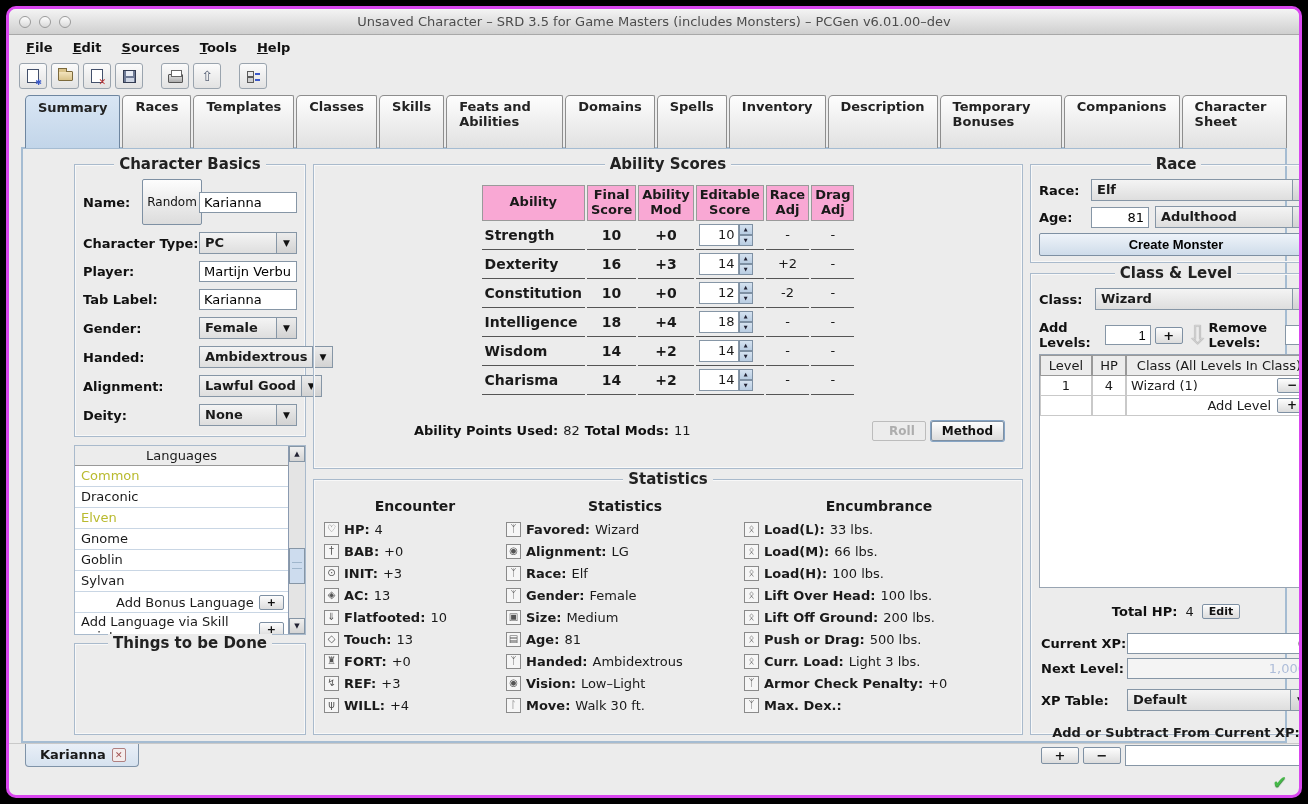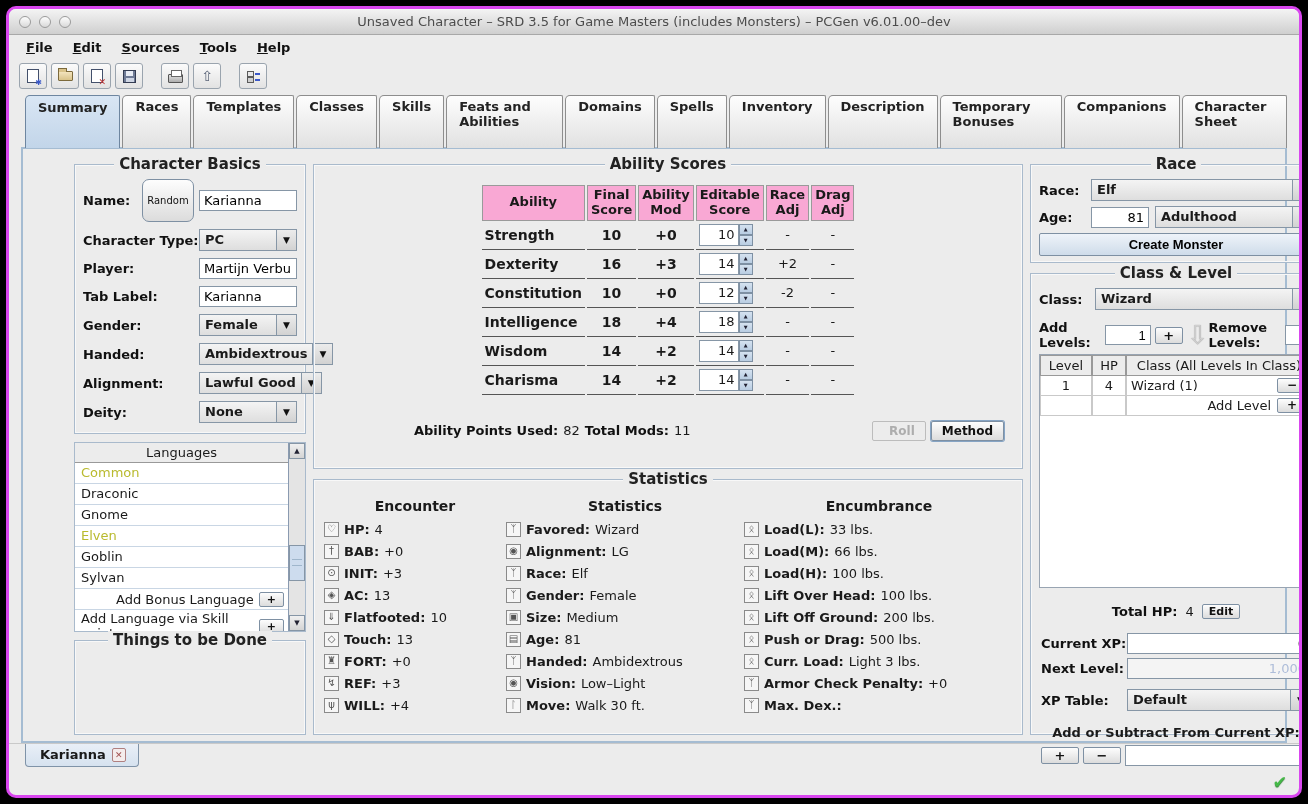--- a/index.html
+++ b/index.html
@@ -66,21 +66,21 @@
   .combo .val { flex:1; padding:2px 5px; font-weight:bold; white-space:nowrap; overflow:hidden; }
   .combo .arw { width:20px; border-left:1px solid #8696a6; background:linear-gradient(#ececec,#d2d2d2); display:flex; align-items:center; justify-content:center; font-size:9px; color:#111; }
   .btn { border:1px solid #7e90a3; background:linear-gradient(#fdfdfd,#dcdcdc); border-radius:2px; font:bold 12px "DejaVu Sans","Liberation Sans",sans-serif; color:#111; padding:2px 10px; text-align:center; }
   .btn.small { padding:0 6px; font-size:11px; }
   .btn.disabled { color:#adadad; border-color:#bcbcbc; background:#ececec;padding-left:16px; }
   .btn.default { box-shadow:0 0 0 1px #86a4c4; }
 
   
   .basics .frow { display:grid; grid-template-columns:116px 1fr; align-items:center; margin-bottom:7px; }
   .basics .namecell { display:flex; align-items:center; gap:12px; }
-  .btn.random { font-size:10px; padding:15px 4px; font-weight:normal;border-radius:7px; }
+  .btn.random { font-size:12px; padding:15px 4px; font-weight:normal; }
 
   
   .langpanel { margin-top:8px; border:1px solid #a9bacc; height:190px; display:flex; }
   .langtable { flex:1; display:flex; flex-direction:column; overflow:hidden; border-right:1px solid #8a9ab0; }
   .langhead { background:#ececec; border-bottom:1px solid #999; text-align:center; padding:2px 0; flex:0 0 auto; }
   .langrow { background:#fff; border-bottom:1px solid #c9d6e4; padding:2px 6px; flex:0 0 21px; }
   .langrow.bonus { color:#b9ba2e; }
   .langaction { background:#fff; border-bottom:1px solid #c9d6e4; padding:1px 4px 1px 6px; flex:0 0 21px; display:flex; justify-content:flex-end; align-items:center; gap:5px; }
   .btn.tiny { padding:0 7px; font-size:11px; line-height:13px; height:15px; }
   .vscroll { width:16px; background:#e4e4e4; display:flex; flex-direction:column; }
@@ -282,22 +282,22 @@
                   <span class="arw">▼</span>
                 </span>
           </div>
         </div>
 
         <div class="langpanel">
           <div class="langtable">
             <div class="langhead">Languages</div>
             <div class="langrow bonus">Common</div>
             <div class="langrow">Draconic</div>
+            <div class="langrow bonus">Elven</div>
             <div class="langrow">Gnome</div>
-            <div class="langrow bonus">Elven</div>
             <div class="langrow">Goblin</div>
             <div class="langrow">Sylvan</div>
             <div class="langaction">
               <span>Add Bonus Language</span>
               <button class="btn tiny">+</button>
             </div>
             <div class="langaction">
               <span>Add Language via Skill points</span>
               <button class="btn tiny">+</button>
             </div>

